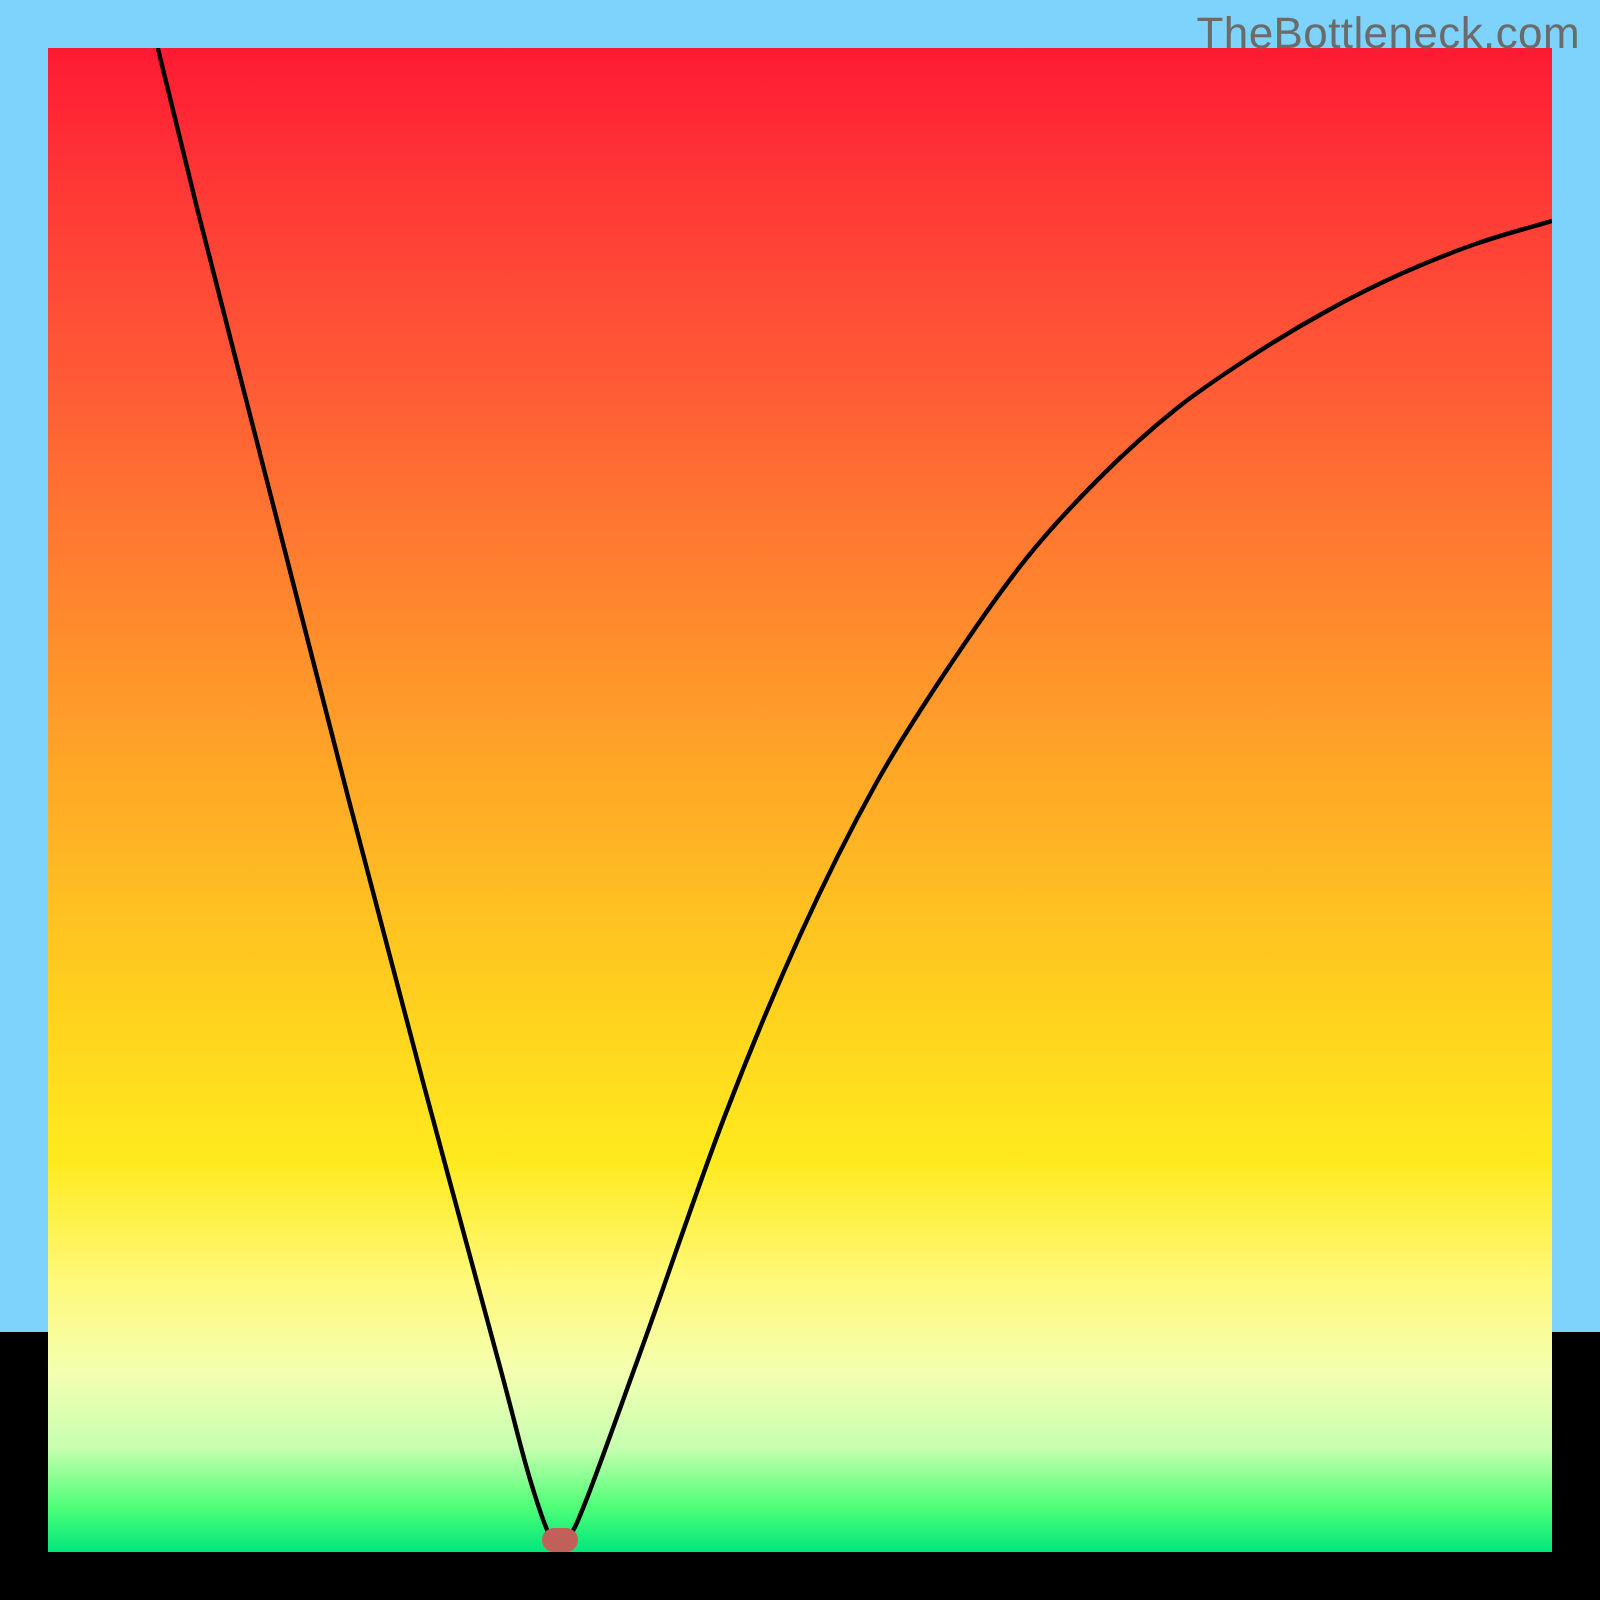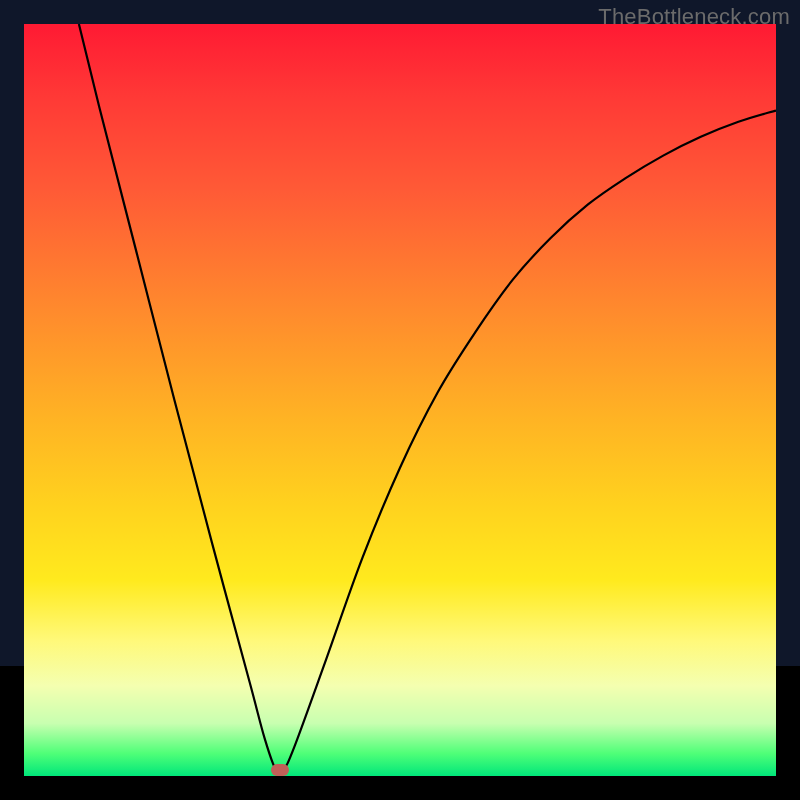--- a/index.html
+++ b/index.html
@@ -8,21 +8,21 @@
     width: 800px;
     height: 800px;
     background: #000;
     overflow: hidden;
     font-family: Arial, Helvetica, sans-serif;
   }
   .frame {
     position: relative;
     width: 800px;
     height: 666px;
-    background: #0f172a;
+    background: #7dd3fc;
   }
   .plot {
     position: absolute;
     left: 24px;
     top: 24px;
     width: 752px;
     height: 752px;
     
     background: linear-gradient(
       to bottom,

